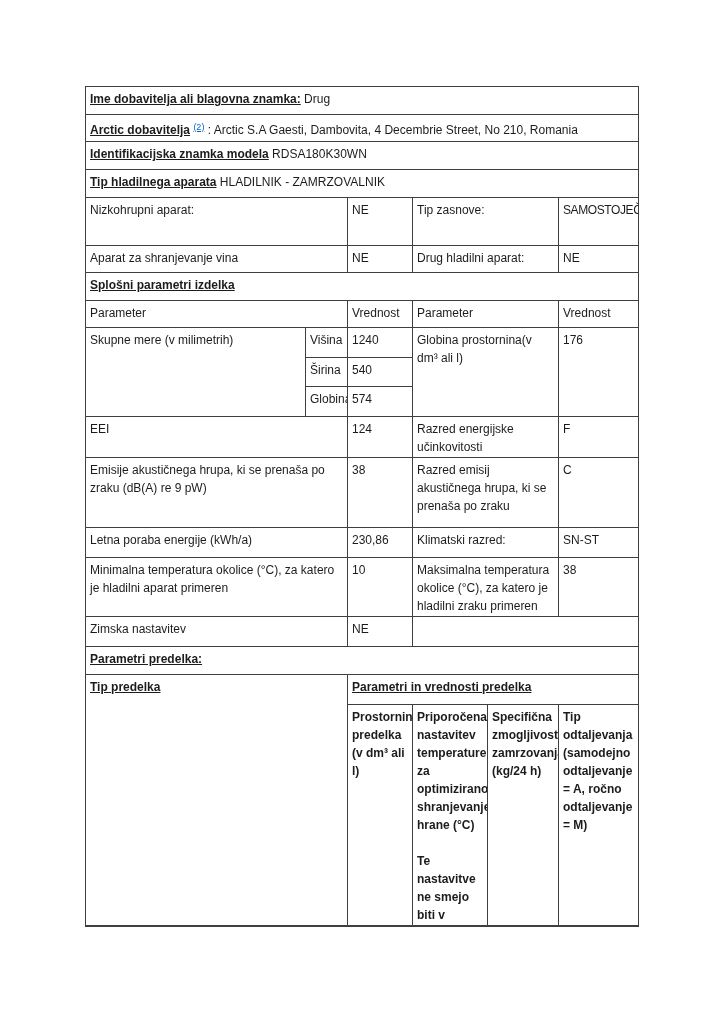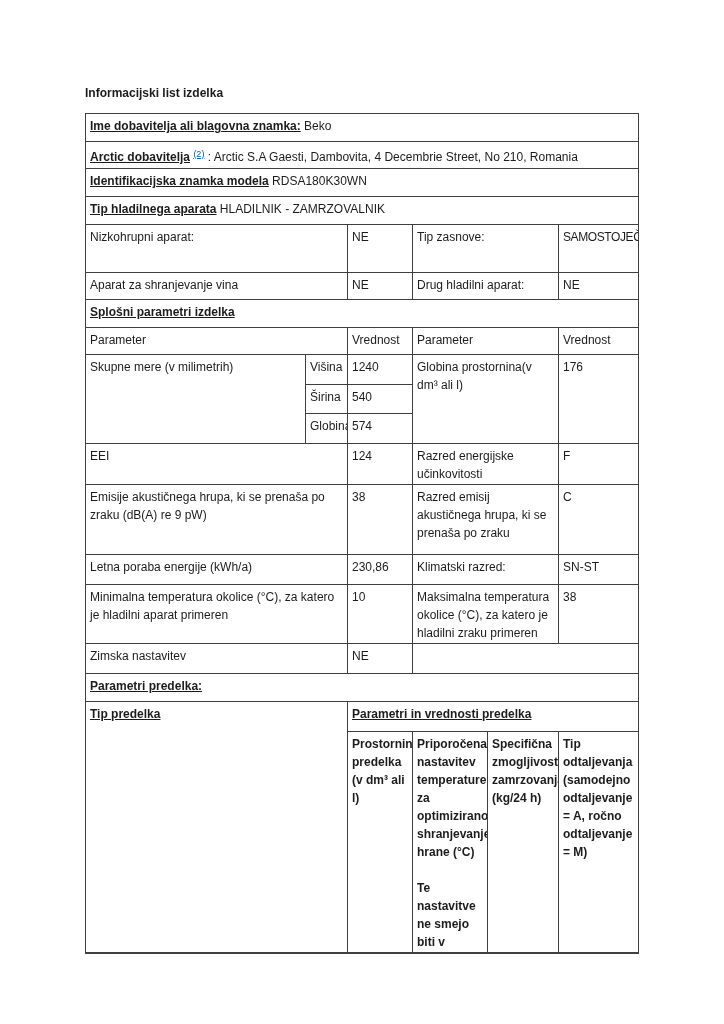--- a/index.html
+++ b/index.html
@@ -43,35 +43,34 @@
     padding:3px 1px 1px 3px;
   }
   td.pre{white-space:pre-line;}
 </style>
 </head>
 <body>
 
 <div class="page">
   <div class="content">
 
-    <p class="doc-title">Informacijski list izdelka</p>
 
     <table class="fiche">
       <colgroup>
         <col style="width:220px">
           <col style="width:42px">
           <col style="width:65px">
         <col style="width:75px">
           <col style="width:71px">
           <col style="width:80px">
       </colgroup>
       <tbody>
 
         <tr style="height:28px">
-          <td colspan="6"><span class="b">Ime dobavitelja ali blagovna znamka:</span> <span>Beko</span></td>
+          <td colspan="6"><span class="b">Ime dobavitelja ali blagovna znamka:</span> <span>Drug</span></td>
         </tr>
 
         <tr style="height:27px">
           <td colspan="6"><span class="b">Arctic dobavitelja</span> <a class="ref" href="#">(2)</a> <span>: Arctic S.A Gaesti, Dambovita, 4 Decembrie Street, No 210, Romania</span></td>
         </tr>
 
         <tr style="height:28px">
           <td colspan="6"><span class="b">Identifikacijska znamka modela</span> <span>RDSA180K30WN</span></td>
         </tr>
 

